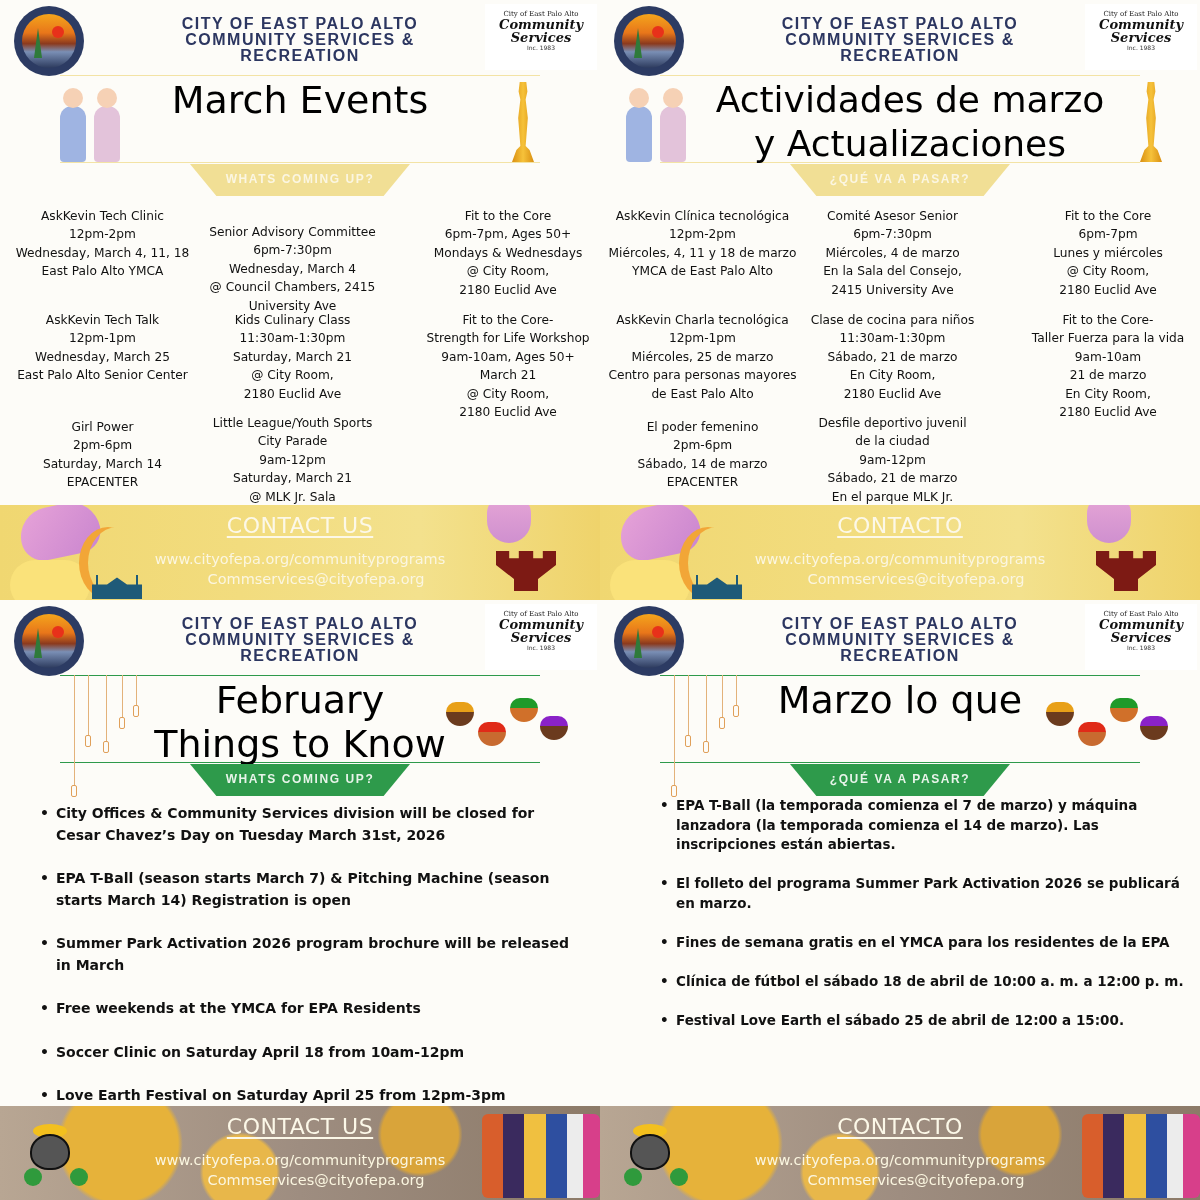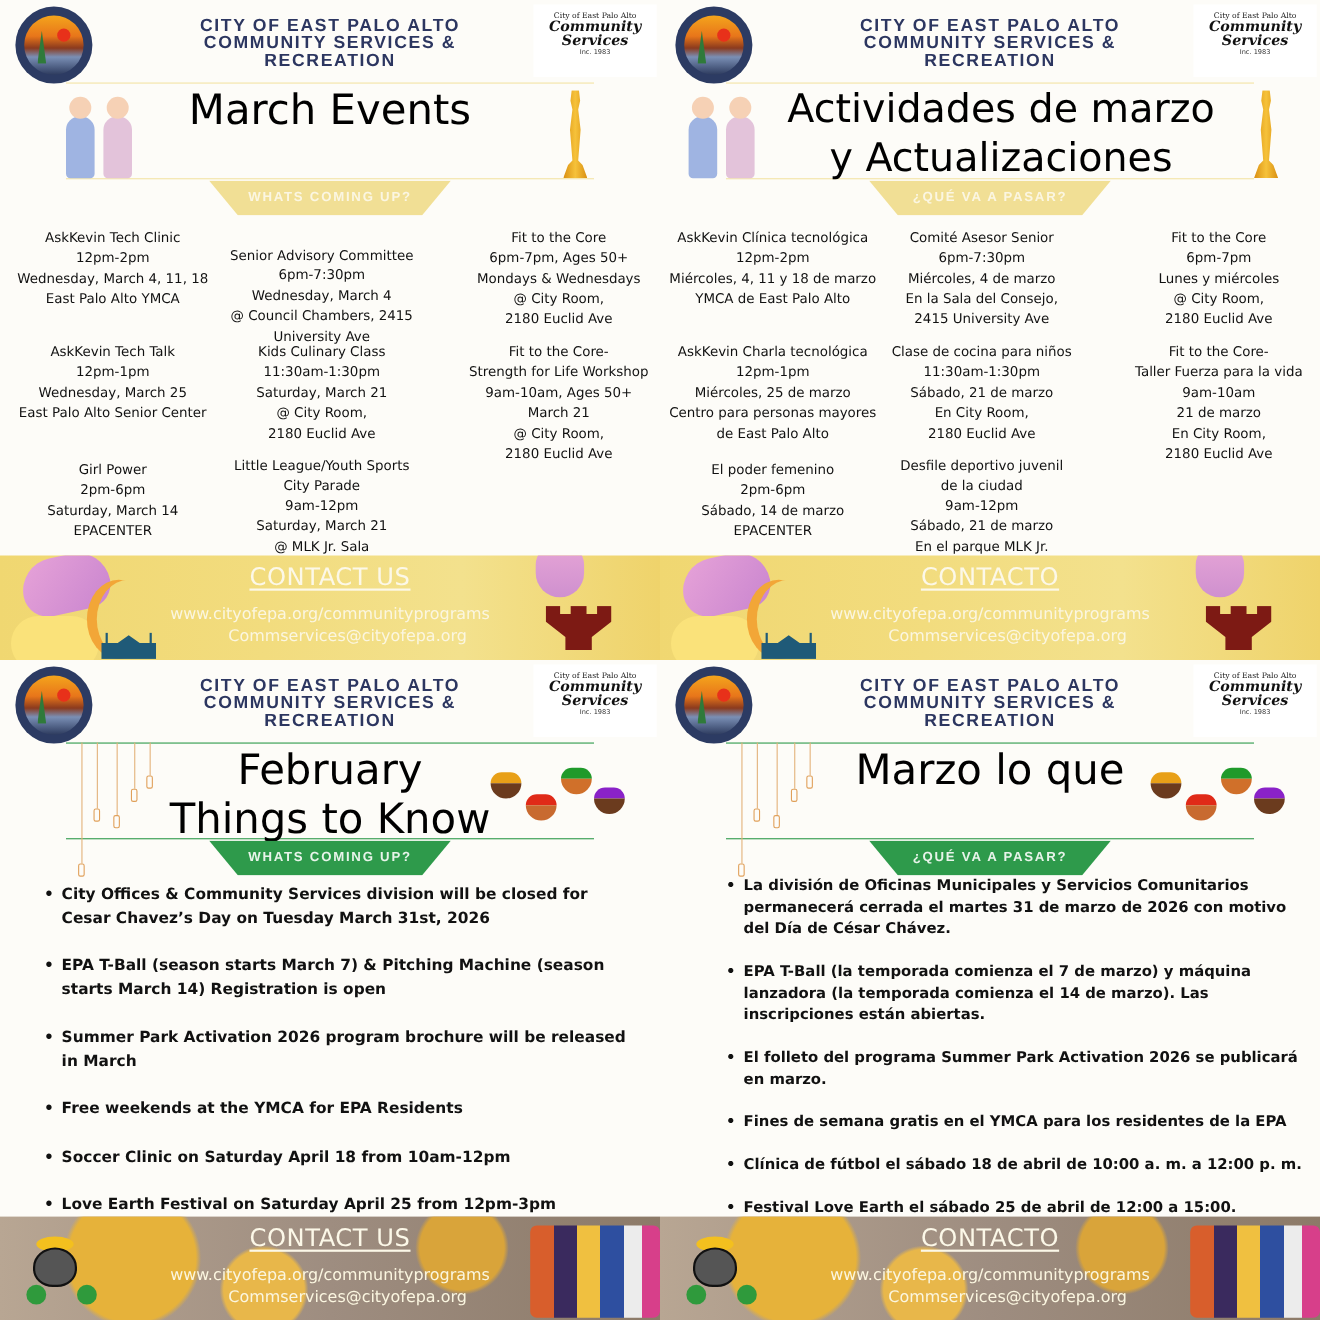--- a/index.html
+++ b/index.html
@@ -434,21 +434,20 @@
         <div class="bowl" style="left:70px;top:30px;background:#d0702a"></div>
       <div class="powder" style="left:100px;top:38px;background:#8a22c8"></div>
         <div class="bowl" style="left:100px;top:48px"></div>
     </div>
     <h1 class="big-title">
       <div>Marzo lo que</div>
     </h1>
     <div class="tab green">¿QUÉ VA A PASAR?</div>
 
     <ul class="bullets bullets-br" style="top:196px">
-      <li>La división de Oficinas Municipales y Servicios Comunitarios permanecerá cerrada el martes 31 de marzo de 2026 con motivo del Día de César Chávez.</li>
       <li>EPA T-Ball (la temporada comienza el 7 de marzo) y máquina lanzadora (la temporada comienza el 14 de marzo). Las inscripciones están abiertas.</li>
       <li>El folleto del programa Summer Park Activation 2026 se publicará en marzo.</li>
       <li>Fines de semana gratis en el YMCA para los residentes de la EPA</li>
       <li>Clínica de fútbol el sábado 18 de abril de 10:00 a. m. a 12:00 p. m.</li>
       <li>Festival Love Earth el sábado 25 de abril de 12:00 a 15:00.</li>
     </ul>
 
     <footer class="footer mimosa">
       <div class="pot-gold"></div>
       <div class="pot"></div>

